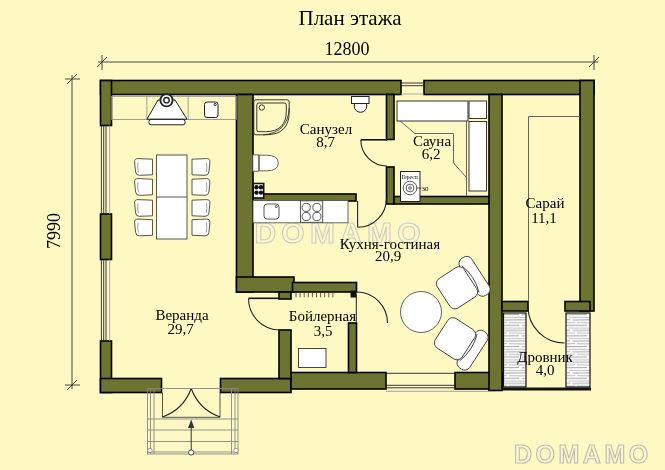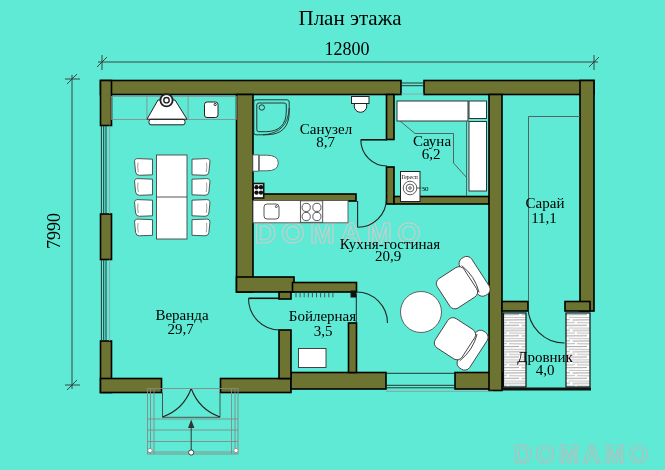--- a/index.html
+++ b/index.html
@@ -1,16 +1,16 @@
 <!DOCTYPE html>
 <html><head>
 <meta charset="utf-8">
 <style>
 html,body{margin:0;padding:0;background:#ffffff;}
-.page{width:665px;height:470px;position:relative;background:#5eead4;overflow:hidden;}
+.page{width:665px;height:470px;position:relative;background:#fef9c3;overflow:hidden;}
 svg{position:absolute;left:0;top:0;}
 text{font-family:"Liberation Serif",serif;fill:#000;}
 .wm{font-family:"Liberation Sans",sans-serif;font-weight:bold;fill:none;}
 </style>
 </head>
 <body>
 <div class="page">
 <svg width="665" height="470" viewBox="0 0 665 470">
 <defs>
 <pattern id="wood" width="34" height="10.6" patternUnits="userSpaceOnUse">

